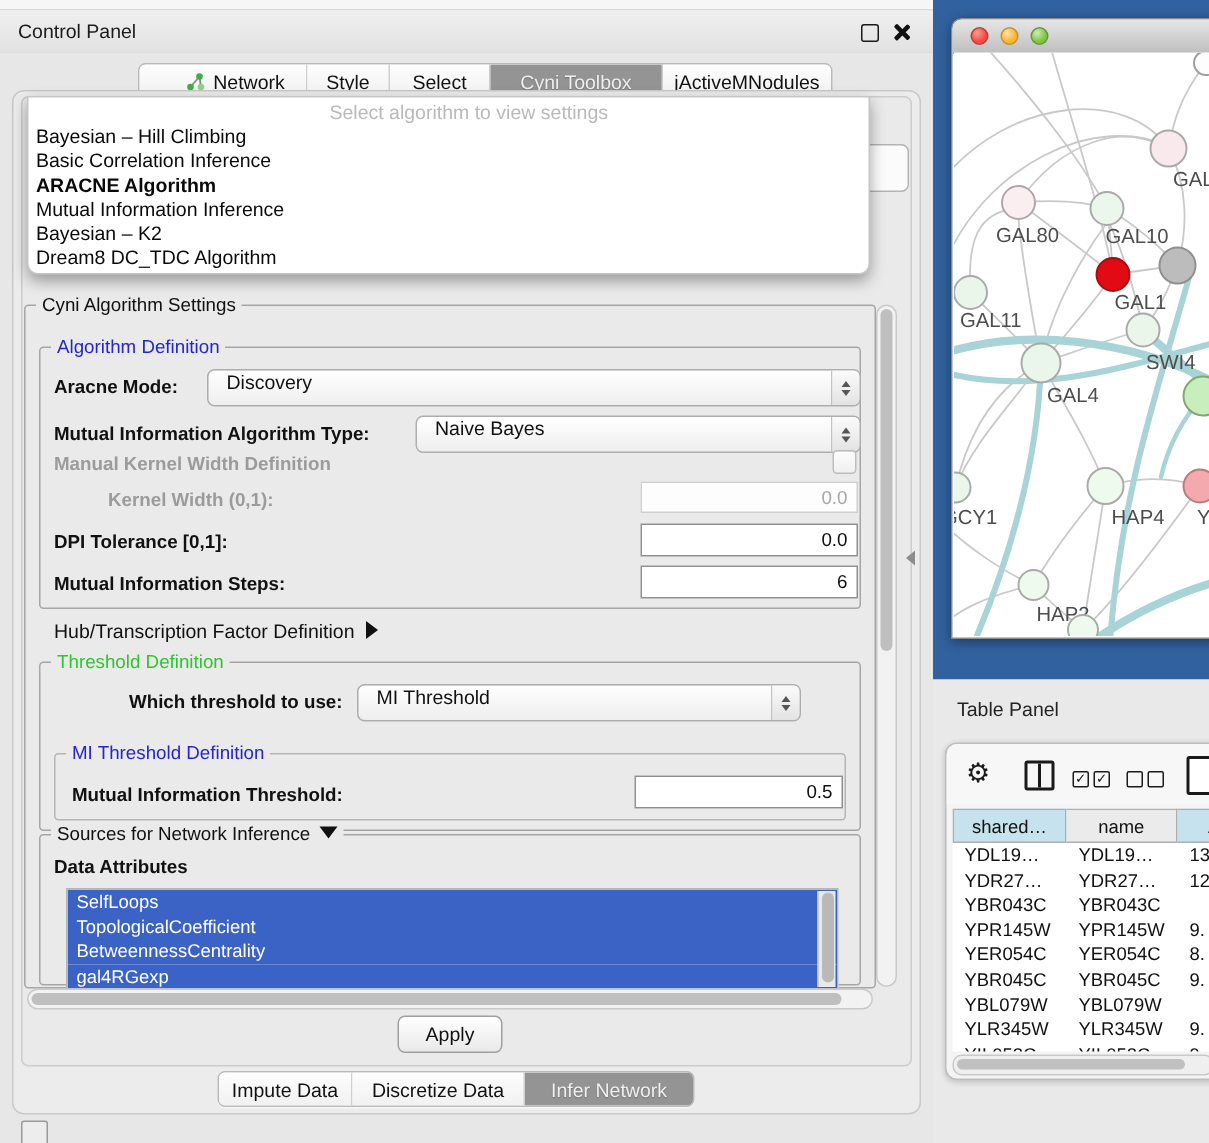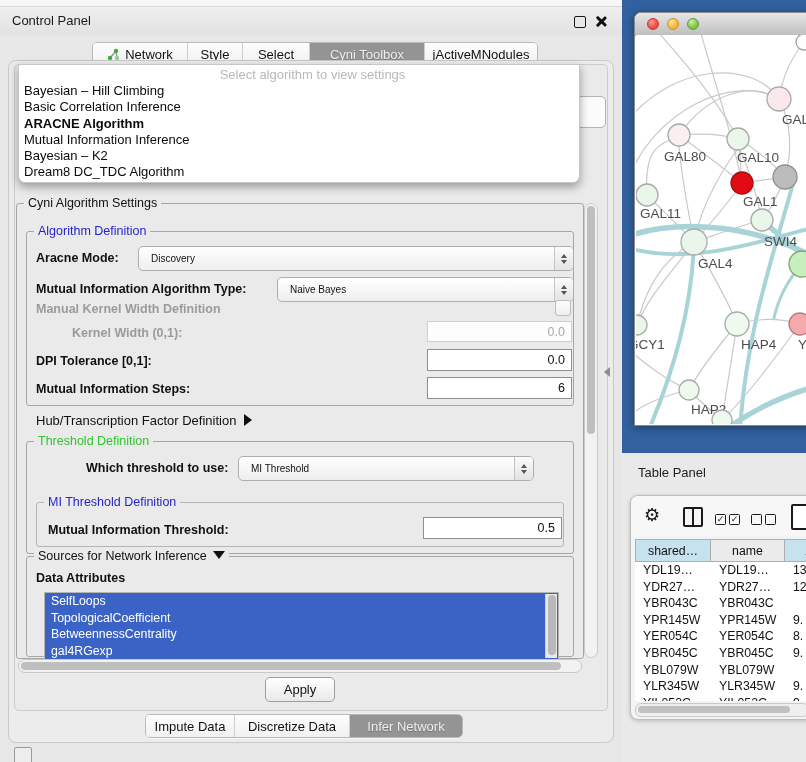--- a/index.html
+++ b/index.html
@@ -33,21 +33,21 @@
 
   
   .group{position:absolute;border:1px solid #a6a6a6;border-radius:3px;}
   .legend{position:absolute;top:-8px;left:7px;background:#eaeaea;padding:0 4px;font-size:12.5px;color:#111;white-space:nowrap;}
   .legend.blue{color:#2525cc;} .legend.green{color:#2fc52f;}
 
   .lbl{position:absolute;font-size:12.5px;color:#111;white-space:nowrap;}
   .lbl-b{font-weight:bold;}
   .lbl-d{color:#9b9b9b;font-weight:bold;}
 
-  .combo{position:absolute;background:linear-gradient(#ffffff,#eeeeee);border:1px solid #aeaeae;border-radius:5px;font-size:10px;color:#111;display:flex;align-items:center;}
+  .combo{position:absolute;background:linear-gradient(#ffffff,#eeeeee);border:1px solid #aeaeae;border-radius:5px;font-size:13px;color:#111;display:flex;align-items:flex-start;}
   .combo .val{padding-left:12px;flex:1;}
   .combo .stepper{width:18px;align-self:stretch;border-left:1px solid #c3c3c3;background:linear-gradient(#fbfbfb,#e3e3e3);
       display:flex;flex-direction:column;align-items:center;justify-content:center;border-radius:0 4px 4px 0;}
   .arr-up{width:0;height:0;border-left:3.5px solid transparent;border-right:3.5px solid transparent;border-bottom:4.5px solid #555;margin-bottom:2px;}
   .arr-dn{width:0;height:0;border-left:3.5px solid transparent;border-right:3.5px solid transparent;border-top:4.5px solid #555;}
 
   .tinput{position:absolute;background:#ffffff;border:1px solid #8f8f8f;font-size:12.5px;color:#111;
           display:flex;align-items:center;justify-content:flex-end;padding-right:6px;box-sizing:border-box;}
   .tinput.dis{border:1px solid #cfcfcf;color:#a8a8a8;background:#fdfdfd;}
 
@@ -117,21 +117,21 @@
 
   <div class="top-strip"></div>
   <div class="cp-titlebar">
     <div class="cp-title">Control Panel</div>
     <div class="float-icon"></div>
     <div class="close-icon"></div>
   </div>
   <div class="left-bg"></div>
 
   <div class="seg" style="left:92px;top:42px;height:22px;">
-    <div class="tab" style="width:94px;">
+    <div class="tab" style="width:94px;padding-left:17px;">
       <svg class="net-tab-icon" viewBox="0 0 13 13">
         <line x1="3" y1="10" x2="9" y2="3" stroke="#8a8a8a" stroke-width="1.2"></line>
         <line x1="9" y1="3" x2="10" y2="10" stroke="#8a8a8a" stroke-width="1.2"></line>
         <circle cx="3" cy="10" r="2.2" fill="#3fae3f"></circle>
           <circle cx="9" cy="3" r="2.2" fill="#3fae3f"></circle>
           <circle cx="10" cy="10" r="2.2" fill="#8fd08f"></circle>
       </svg>
       <span>Network</span>
     </div>
     <div class="tab" style="width:54px;">

